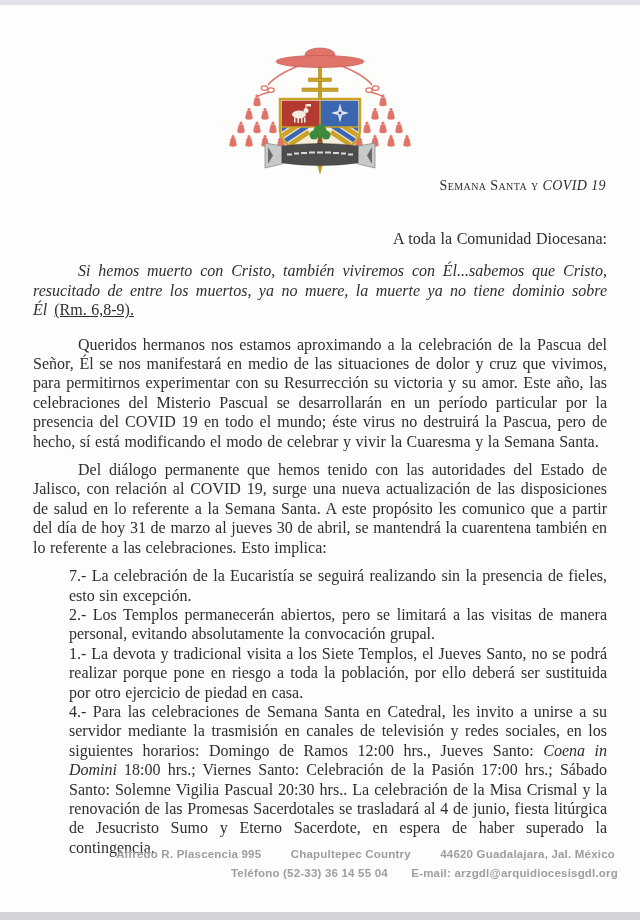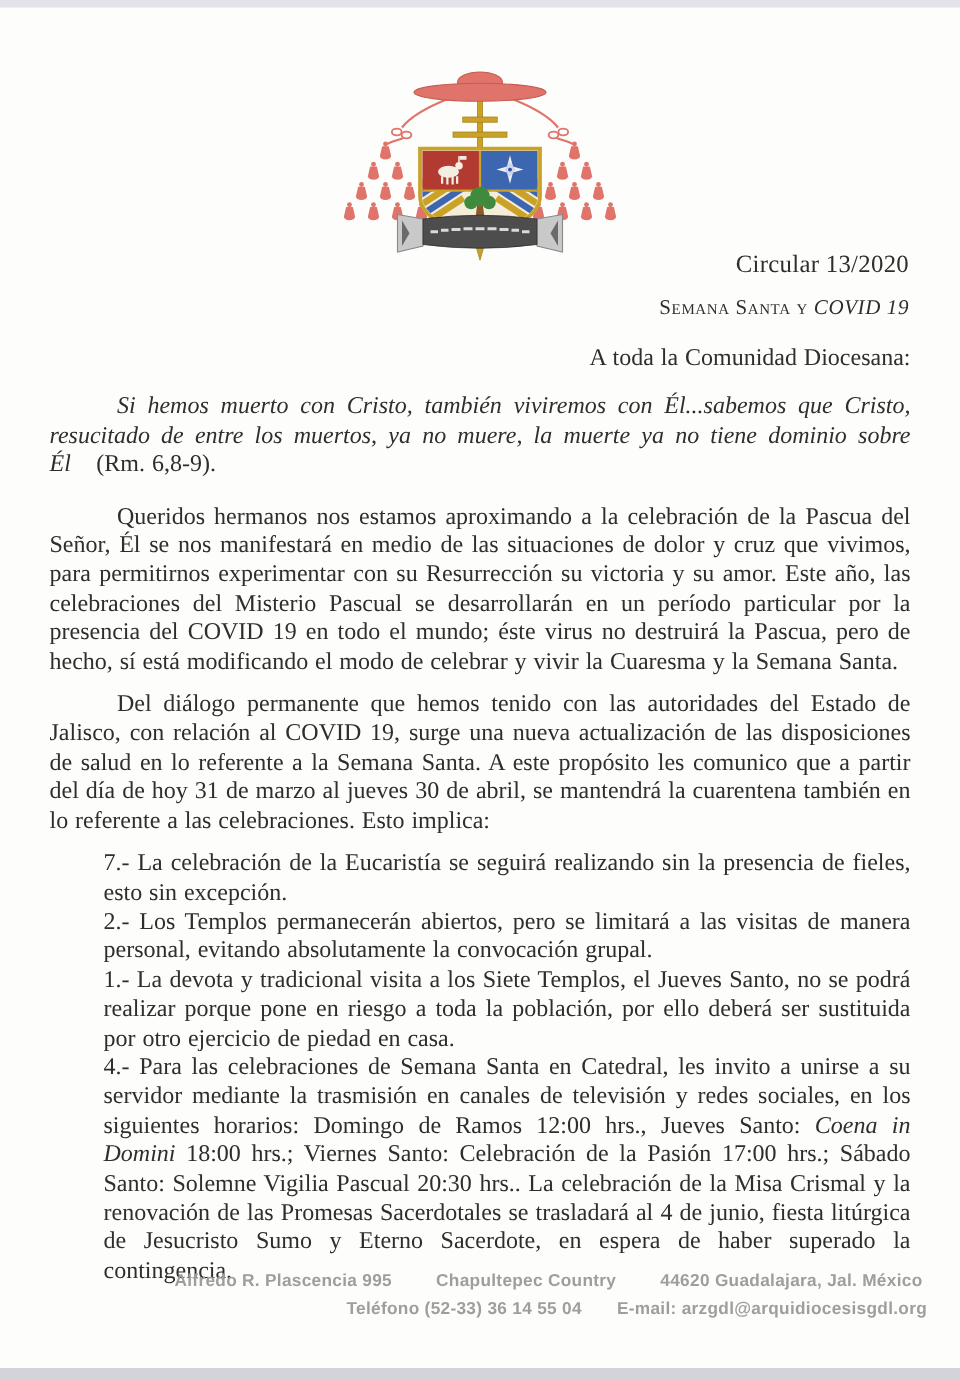--- a/index.html
+++ b/index.html
@@ -25,21 +25,21 @@
   .it{font-style:italic;}
 
   .doc{
     position:absolute;top:229px;left:33px;width:574px;
     font-size:16px;line-height:19.4px;text-align:justify;
     word-spacing:.6px;
   }
   .doc p{margin:0;}
   .salutation{text-indent:45px;text-align:right;margin:0 0 13px 0 !important;}
   .quote{font-style:italic;text-indent:45px;margin:0 0 15px 0 !important;}
-  .quote .cite{font-style:normal;margin-left:17px;}
+  .quote .cite{font-style:normal;margin-left:7px;text-decoration:underline;}
   .para{text-indent:45px;margin:0 0 9px 0 !important;font-family:Liberation Serif, serif;}
   .list{margin-left:36px;margin-top:5px;}
 
   .footer{
     position:absolute;top:845px;left:0;right:12px;text-align:right;
     font-family:"Liberation Sans", sans-serif;font-weight:700;
     font-size:11.5px;line-height:18.5px;color:var(--footer_gray,#9e9e9e);
     letter-spacing:.2px;
   }
   .footer .seg{display:inline-block;margin:0 13px;}
@@ -168,21 +168,20 @@
         <rect x="184" y="223" width="12" height="4"></rect>
         <rect x="200" y="223" width="12" height="4"></rect>
         <rect x="216" y="224" width="12" height="4"></rect>
         <rect x="232" y="225" width="10" height="4"></rect>
         <rect x="246" y="227" width="10" height="4"></rect>
       </g>
     </g>
   </svg>
 
   <div class="heading">
-    <div class="circular">Circular 13/2020</div>
     <div class="subject">
       <span class="sc">Semana Santa y</span>
       <span class="it">COVID 19</span>
     </div>
   </div>
 
   <div class="doc">
     <p class="salutation">A toda la Comunidad Diocesana:</p>
 
     <p class="quote"><span>Si hemos muerto con Cristo, también viviremos con Él...sabemos que Cristo, resucitado de entre los muertos, ya no muere, la muerte ya no tiene dominio sobre Él</span><span class="cite">(Rm. 6,8-9).</span></p>

